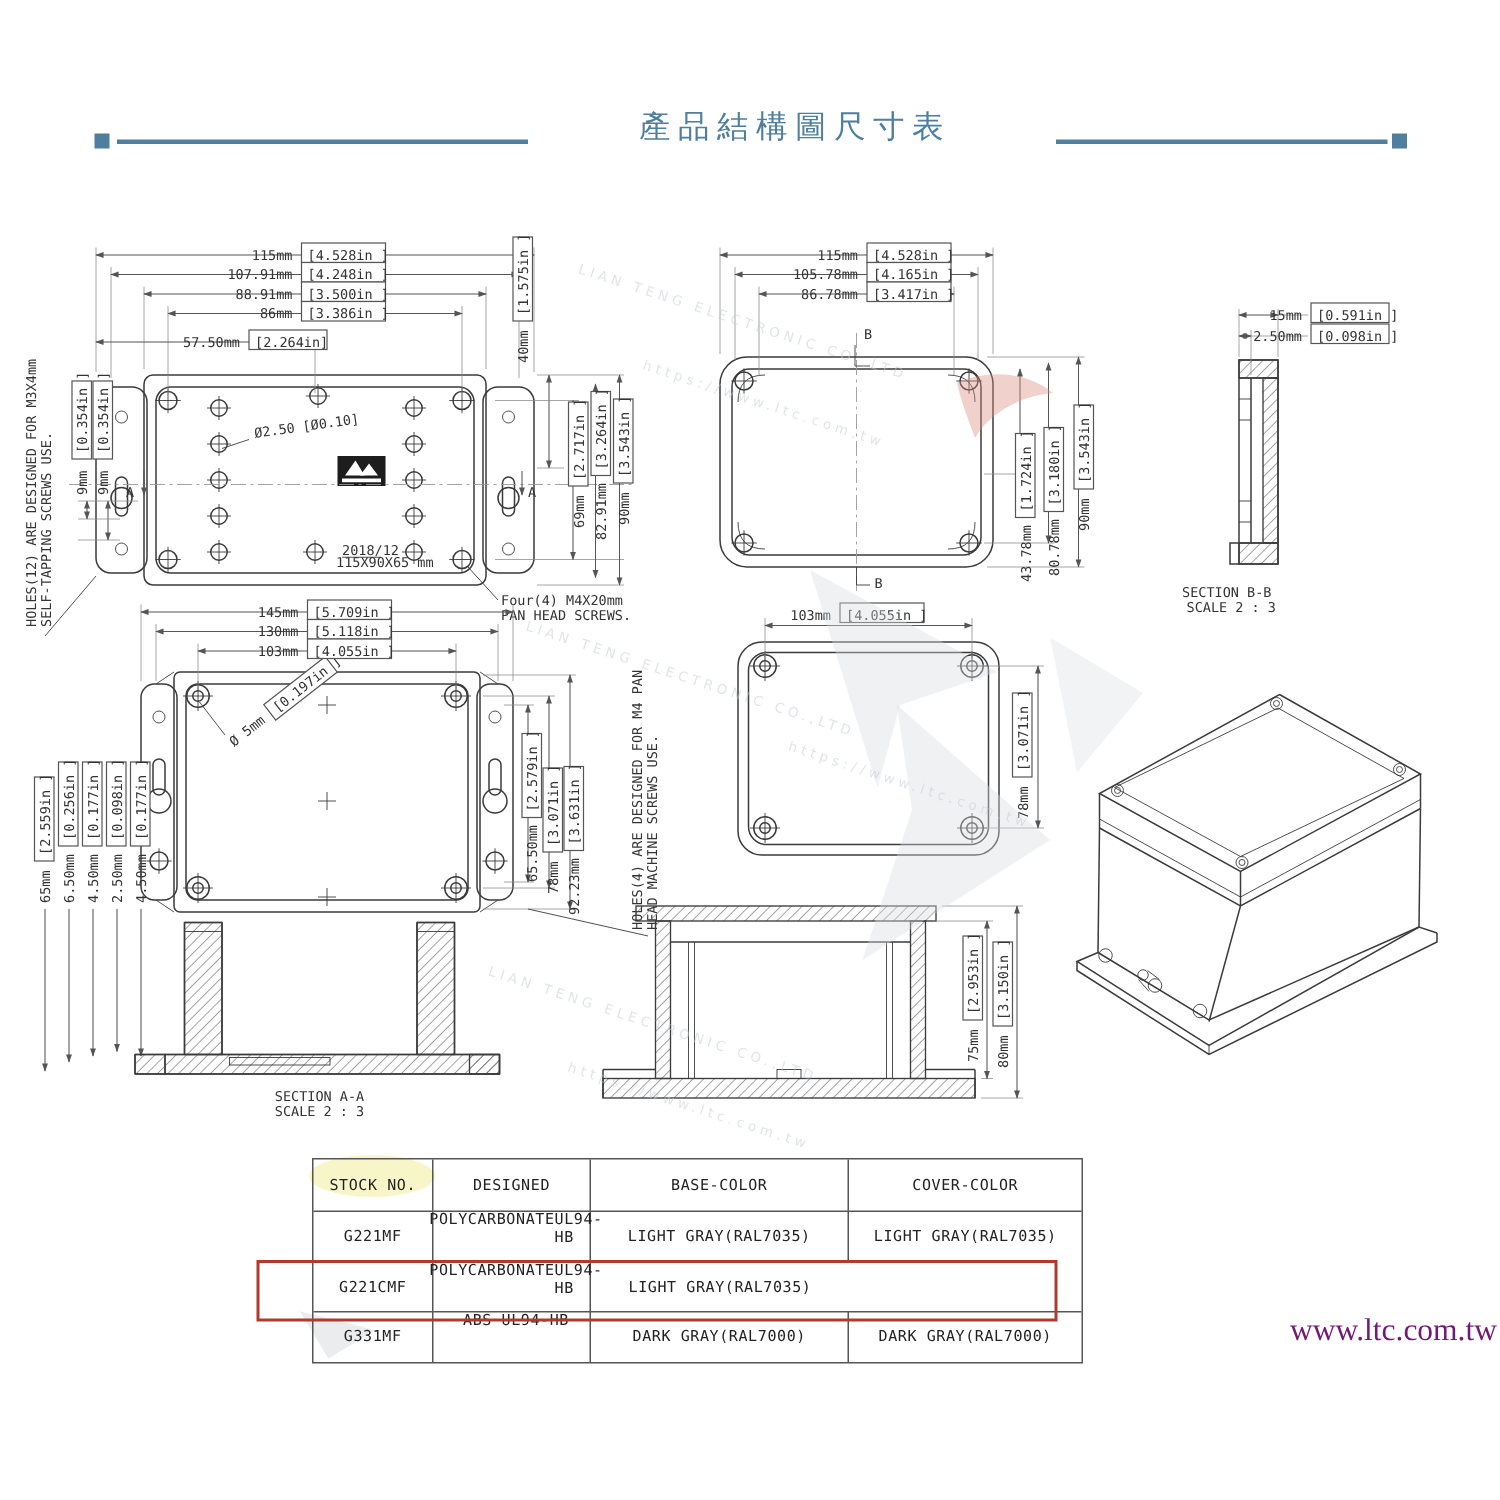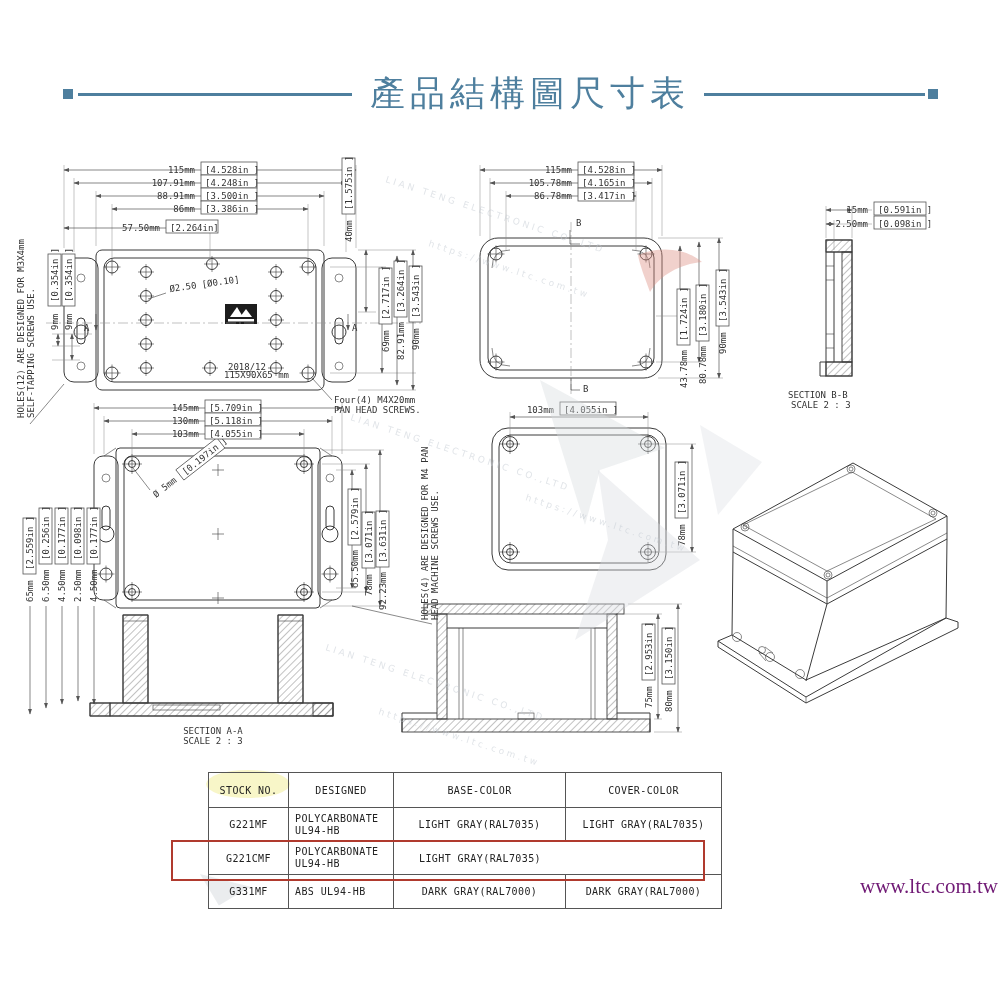--- a/index.html
+++ b/index.html
@@ -1,40 +1,40 @@
 <!DOCTYPE html>
 <html><head>
 <meta charset="utf-8">
 <style>
   html,body{margin:0;padding:0;background:#fff;}
   #page{position:relative;width:1000px;height:1000px;background:#fff;overflow:hidden;font-family:"Liberation Sans",sans-serif;}
   
   .tsq{position:absolute;width:10px;height:10px;background:#4e7f9e;}
   .tln{position:absolute;height:3px;background:#4e7f9e;}
-  #title{position:absolute;left:330px;top:70px;width:400px;text-align:center;font-size:35px;color:#4e7f9e;letter-spacing:5px;font-family:"DejaVu Sans",sans-serif;font-weight:500;}
+  #title{position:absolute;left:330px;top:70px;width:400px;text-align:center;font-size:21px;color:#4e7f9e;letter-spacing:5px;font-family:"DejaVu Sans",sans-serif;font-weight:500;}
   
   svg text{font-family:"DejaVu Sans Mono",monospace;font-size:9px;fill:#333;}
   .inbox{fill:#fff;stroke:#555;stroke-width:0.8;}
   .ln{stroke:#3b3b3b;stroke-width:1;fill:none;}
   .thin{stroke:#3b3b3b;stroke-width:0.6;fill:none;}
   .dim{stroke:#555;stroke-width:0.7;fill:none;marker-start:url(#ar);marker-end:url(#ar);}
   .dim1{stroke:#555;stroke-width:0.7;fill:none;marker-end:url(#ar);}
   .ext{stroke:#888;stroke-width:0.5;fill:none;}
   .cl{stroke:#999;stroke-width:0.6;fill:none;stroke-dasharray:10 3 2 3;}
   .hxr{fill:url(#hx);stroke:#3b3b3b;stroke-width:0.9;}
   .wm{fill:#c3cad2;opacity:0.5;font-family:"DejaVu Sans",sans-serif;letter-spacing:3px;}
   .sw{opacity:0.4;}
   
   #tablewrap{position:absolute;left:183px;top:772px;width:512px;border:1.5px solid #555;z-index:2;background:transparent;margin-left:25px;}
   .trow{display:grid;grid-template-columns:80px 105px 172px 155px;}
   .tc{border-right:1px solid #555;border-top:1px solid #555;display:flex;align-items:center;justify-content:center;font-family:"DejaVu Sans Mono",monospace;font-size:10px;letter-spacing:0.4px;color:#222;}
   .trow:first-child .tc{border-top:none;}
   .tc:last-child{border-right:none;}
   .h35{height:34px;} .h34{height:33px;}
-  .tc.left{justify-content:flex-start;padding-left:6px;flex-direction:column;align-items:flex-start;line-height:12px;justify-content:center;}
+  .tc.left{justify-content:flex-start;padding-left:6px;flex-direction:row;align-items:flex-start;line-height:12px;justify-content:center;}
   #redbox{position:absolute;left:171px;top:840px;width:530px;height:37px;border:2px solid #b03a2e;z-index:3;}
   #yellowblob{position:absolute;left:206px;top:770px;width:84px;height:28px;background:#f3ee9b;opacity:0.55;border-radius:50%;z-index:1;}
   #graytri{position:absolute;left:196px;top:880px;width:0;height:0;border-left:26px solid transparent;border-right:26px solid transparent;border-top:26px solid #dcdfe3;opacity:0.6;transform:rotate(14deg);z-index:1;}
   #footer{position:absolute;left:840px;top:874px;width:158px;text-align:right;font-family:"Liberation Serif",serif;font-size:21px;color:#701a75;z-index:2;}
 </style>
 </head>
 <body>
 
 <div id="page">
 

